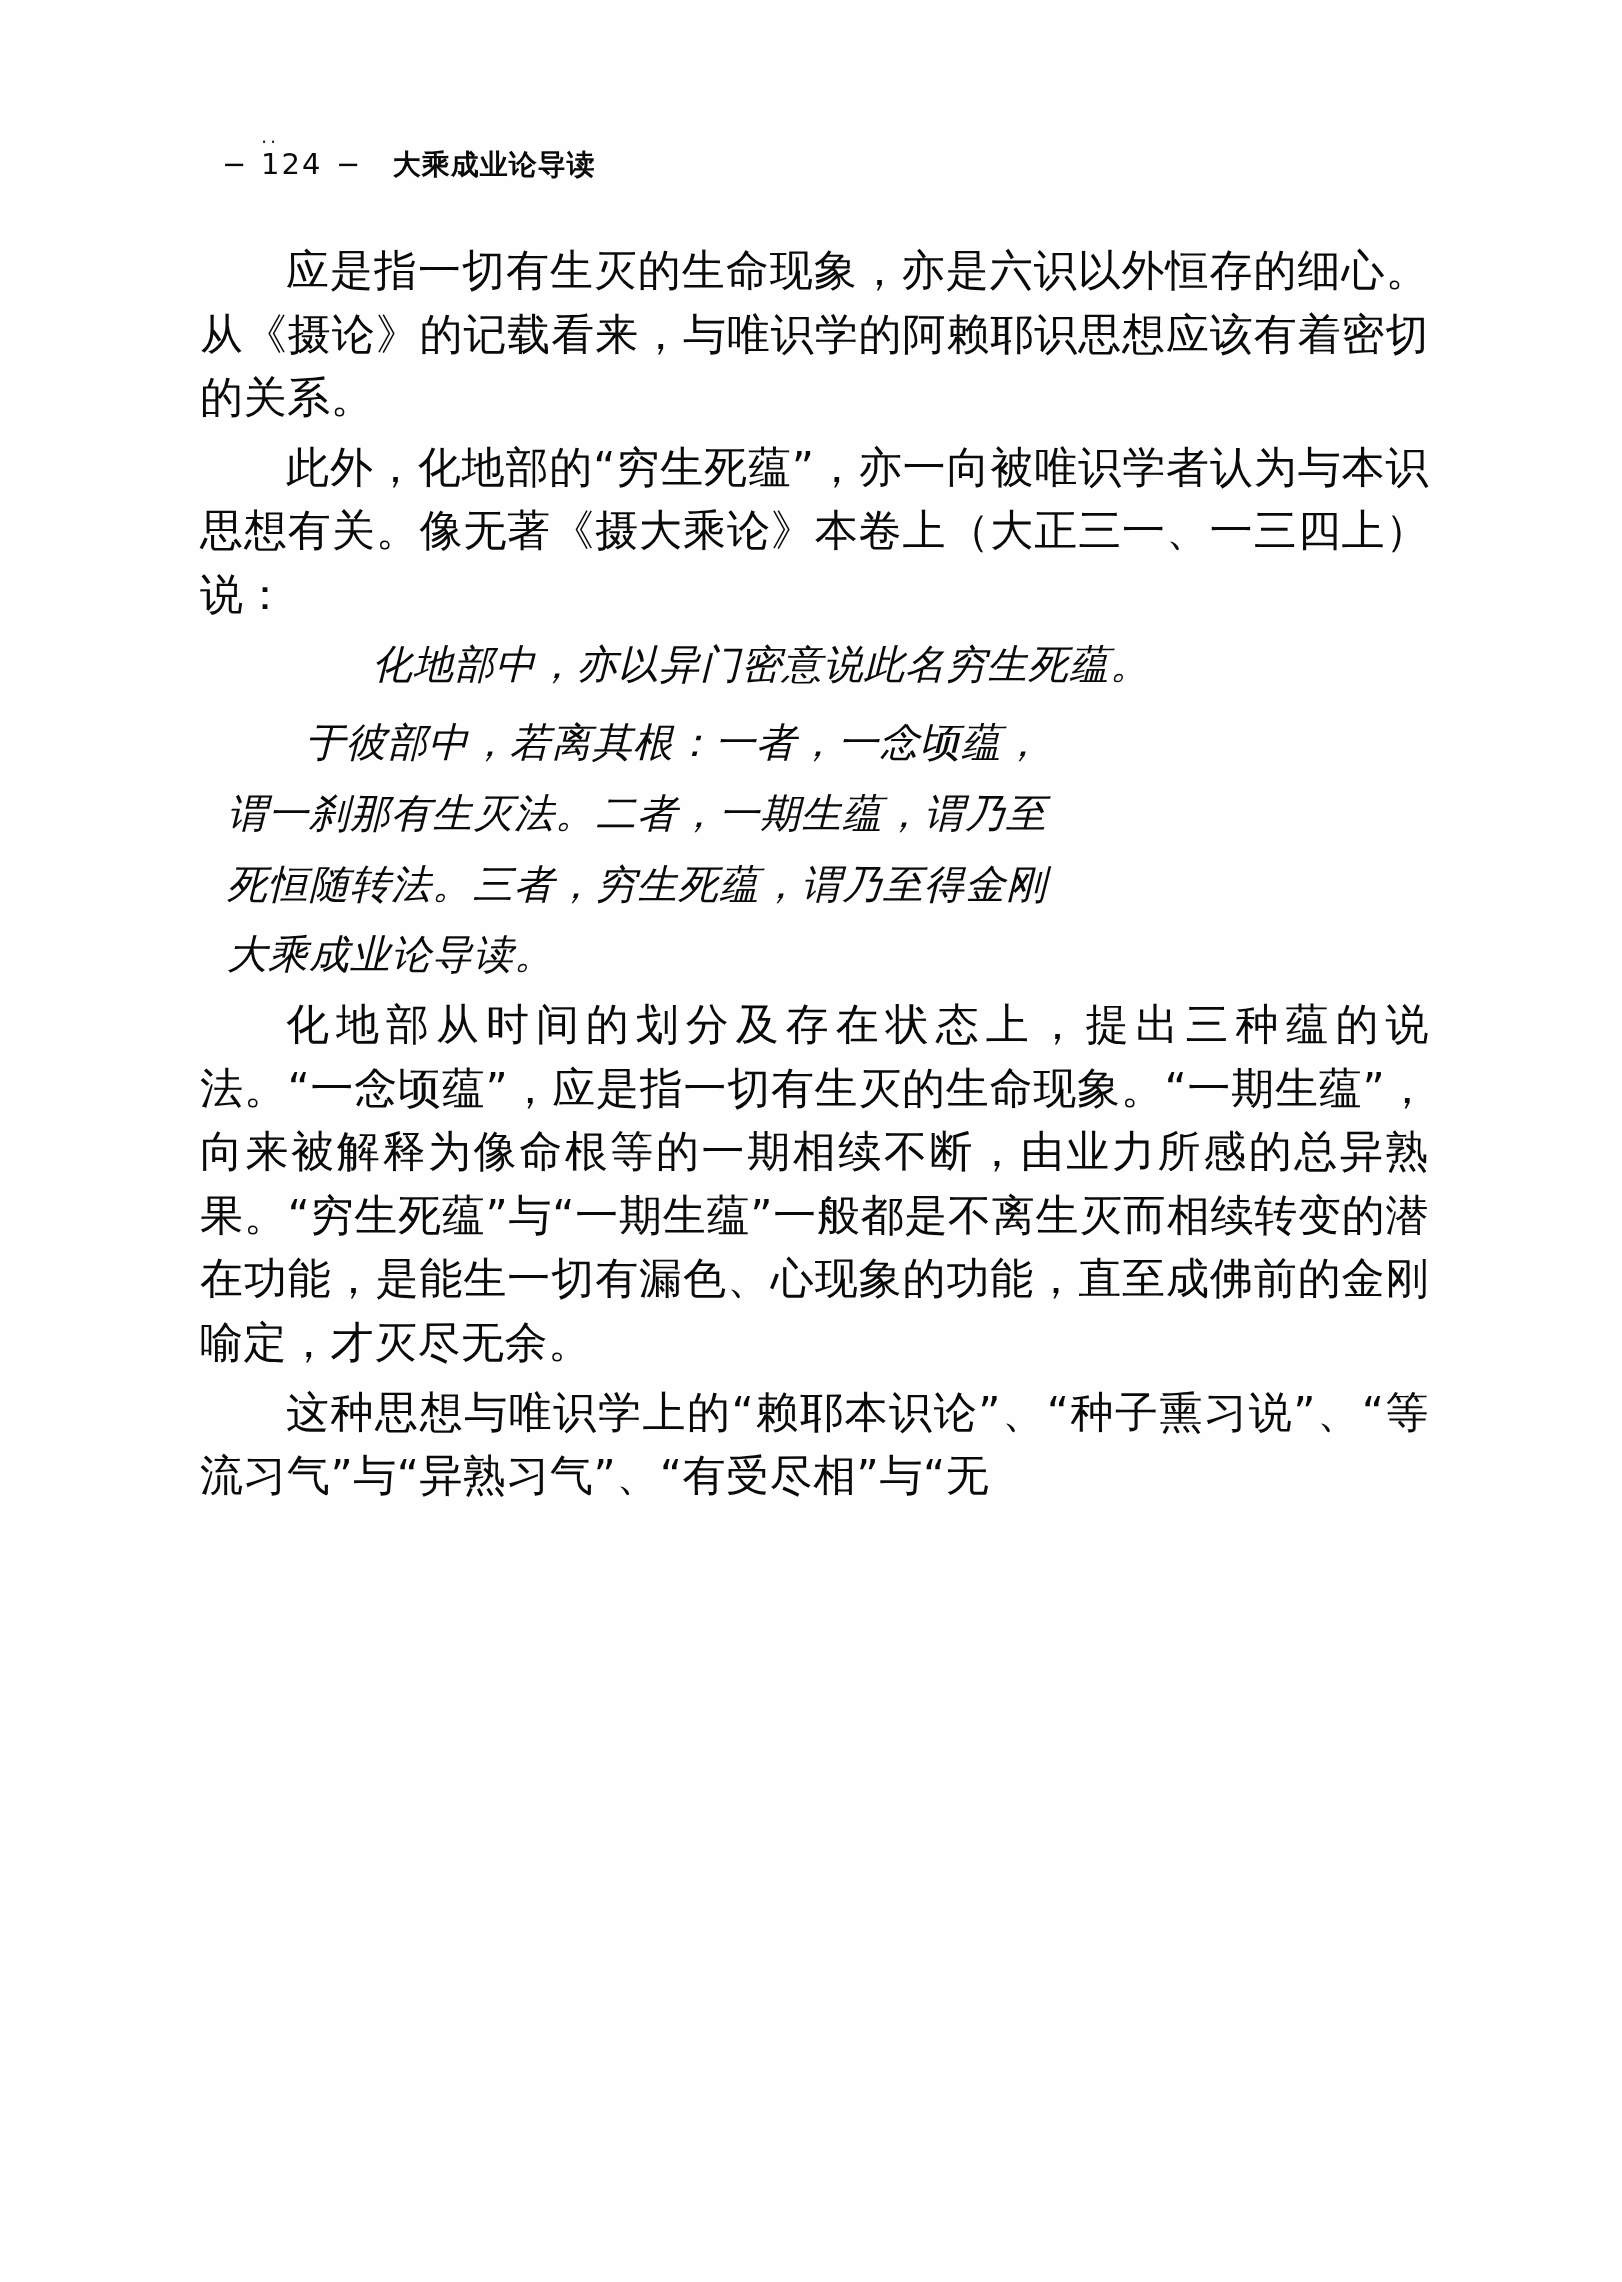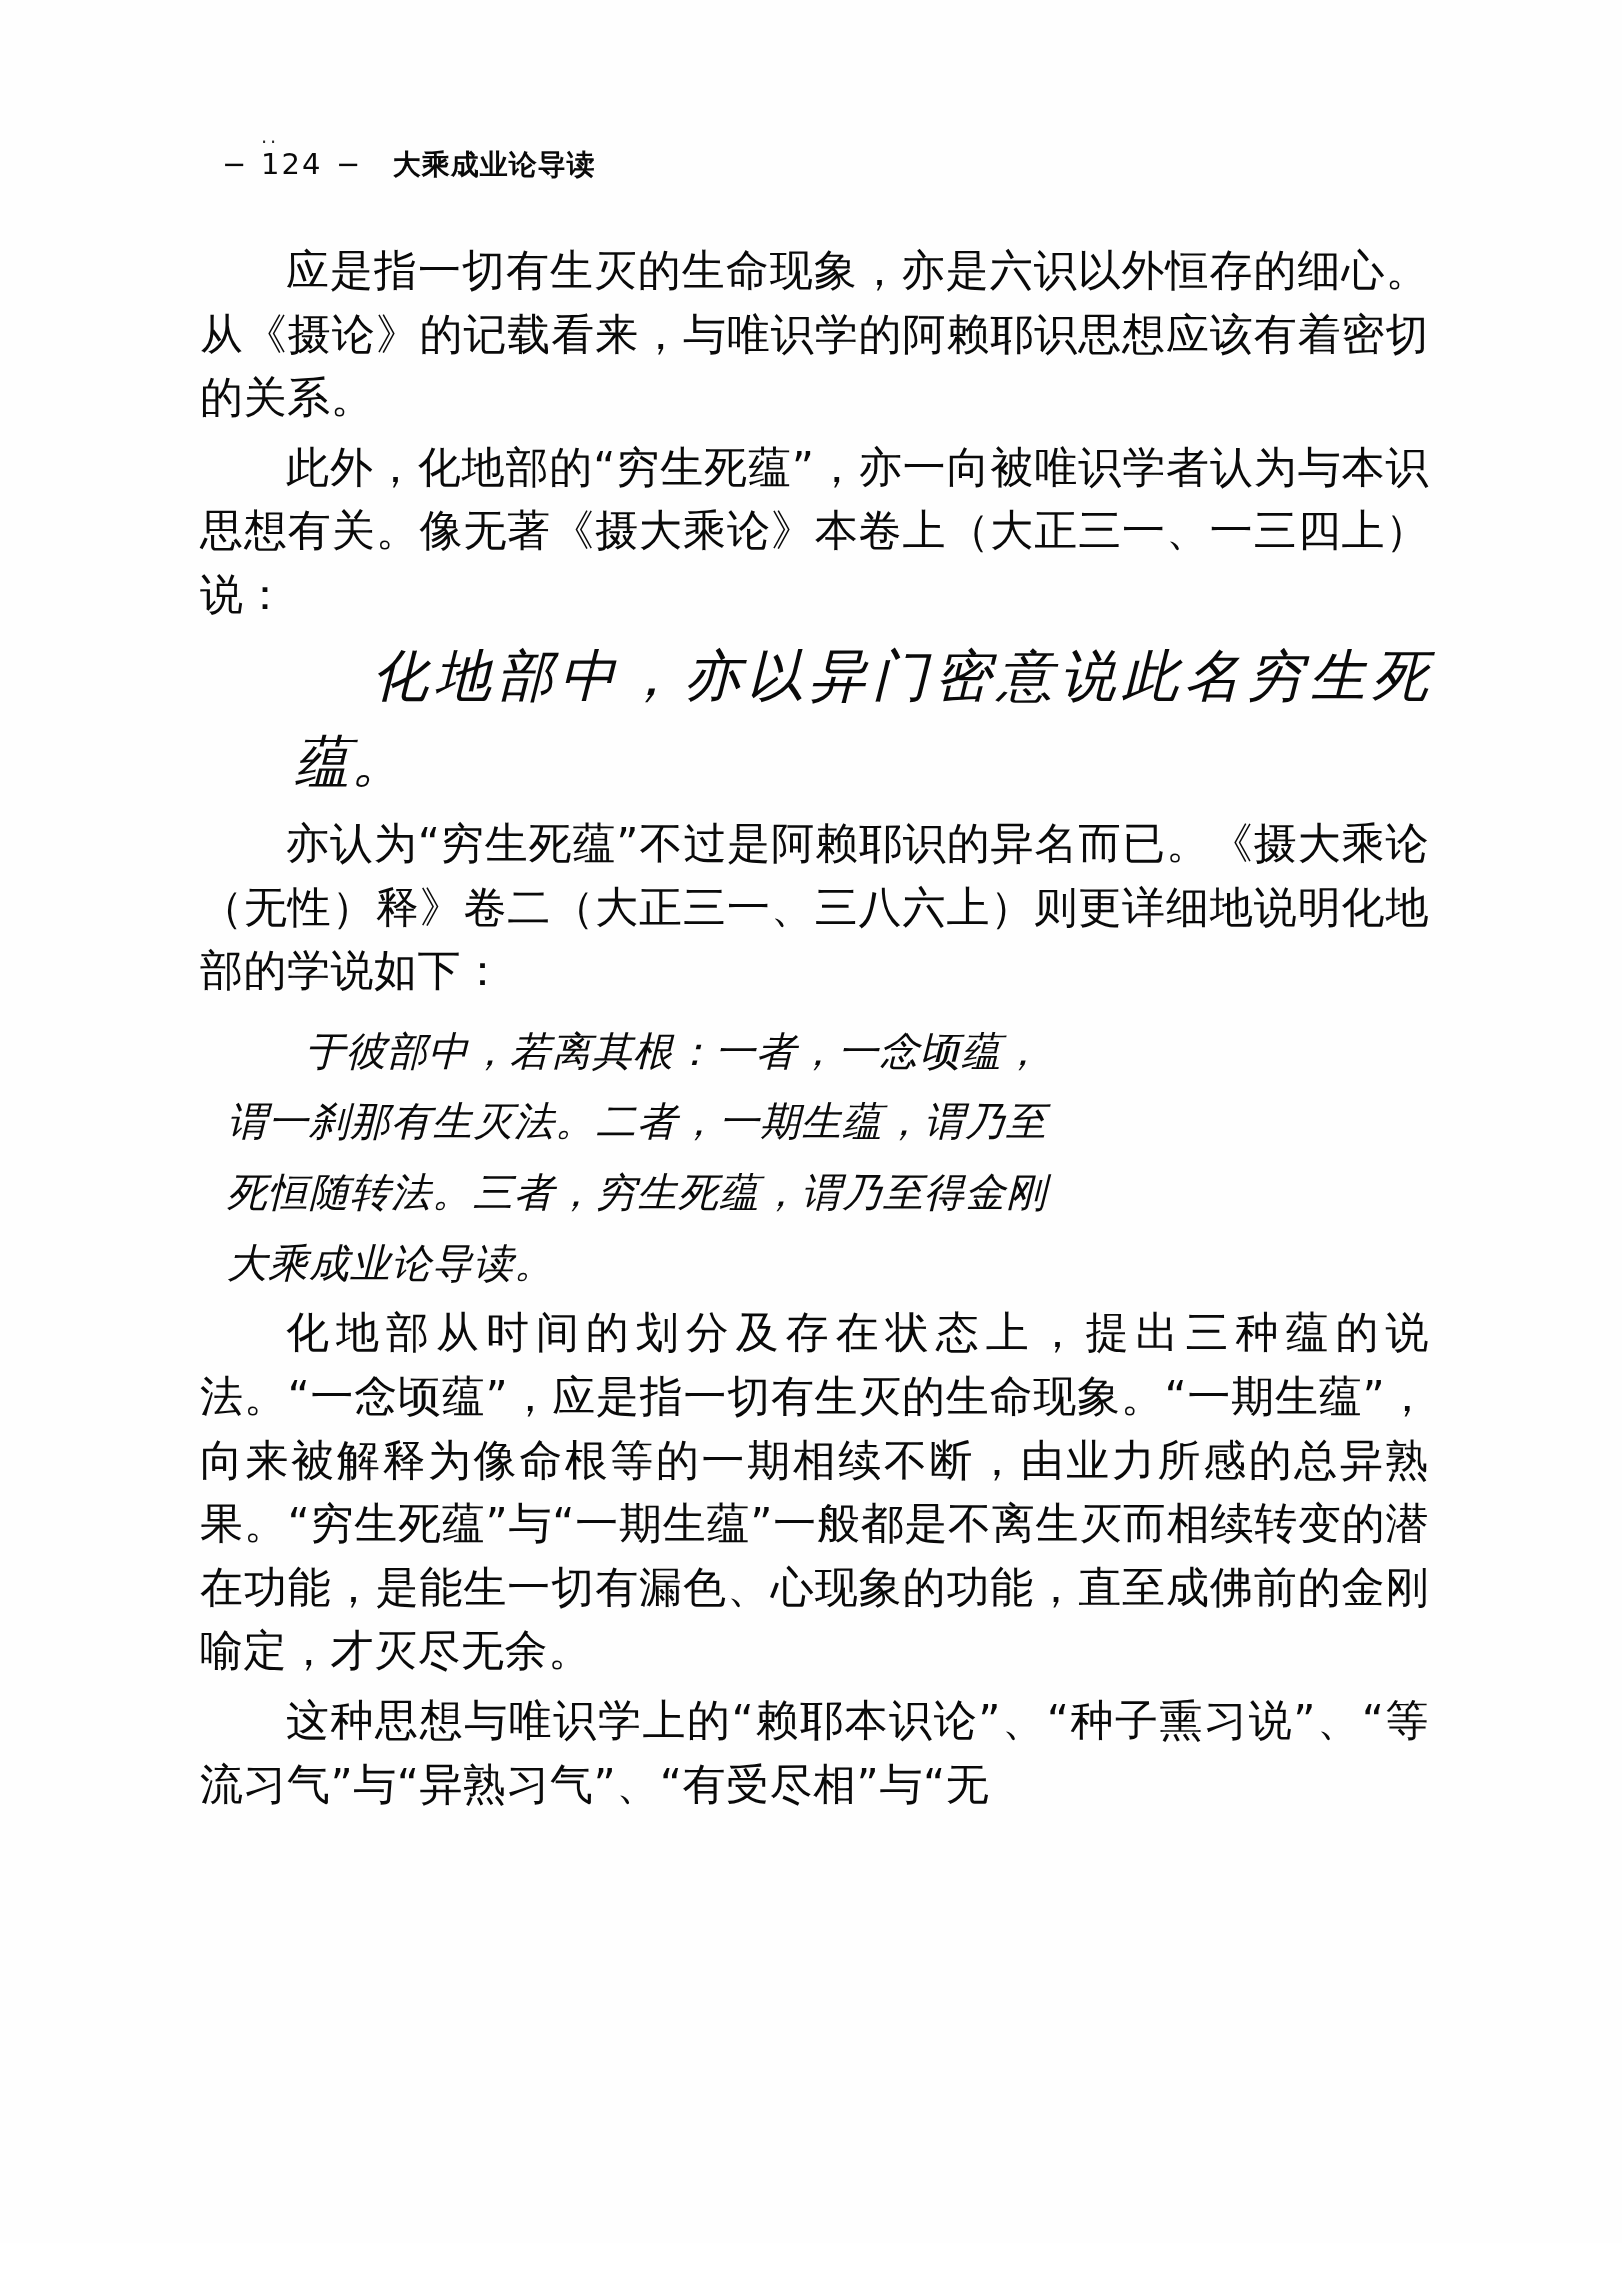--- a/index.html
+++ b/index.html
@@ -66,21 +66,21 @@
     font-size: 43px;
     line-height: 1.48;
     letter-spacing: 0.5px;
     text-align: justify;
     text-justify: inter-character;
   }
   p.indent {
     text-indent: 86px;
   }
   p.quote {
-    font-size: 56px;
+    font-size: 40px;
     margin-left: 94px;
     line-height: 1.55;
     letter-spacing: 1px;
     font-style: italic;
     font-family: "DejaVu Serif", serif;
   }
   p.quote-first {
     text-indent: 78px;
   }
   p.quote-block {
@@ -117,21 +117,20 @@
 
   <div class="content">
 
 
     <p class="indent">应是指一切有生灭的生命现象，亦是六识以外恒存的细心。从《摄论》的记载看来，与唯识学的阿赖耶识思想应该有着密切的关系。</p>
 
     <p class="indent">此外，化地部的“穷生死蕴”，亦一向被唯识学者认为与本识思想有关。像无著《摄大乘论》本卷上（大正三一、一三四上）说：</p>
 
     <p class="quote quote-first">化地部中，亦以异门密意说此名穷生死蕴。</p>
 
-    <p class="indent">亦认为“穷生死蕴”不过是阿赖耶识的异名而已。《摄大乘论（无性）释》卷二（大正三一、三八六上）则更详细地说明化地部的学说如下：</p>
 
     <div class="spacer-sm"></div>
 
     <p class="quote-block quote-first">于彼部中，若离其根：一者，一念顷蕴，</p>
     <p class="quote-block">谓一刹那有生灭法。二者，一期生蕴，谓乃至</p>
     <p class="quote-block">死恒随转法。三者，穷生死蕴，谓乃至得金刚</p>
     <p class="quote-block">大乘成业论导读。</p>
 
     <p class="indent">化地部从时间的划分及存在状态上，提出三种蕴的说法。“一念顷蕴”，应是指一切有生灭的生命现象。“一期生蕴”，向来被解释为像命根等的一期相续不断，由业力所感的总异熟果。“穷生死蕴”与“一期生蕴”一般都是不离生灭而相续转变的潜在功能，是能生一切有漏色、心现象的功能，直至成佛前的金刚喻定，才灭尽无余。</p>
 

